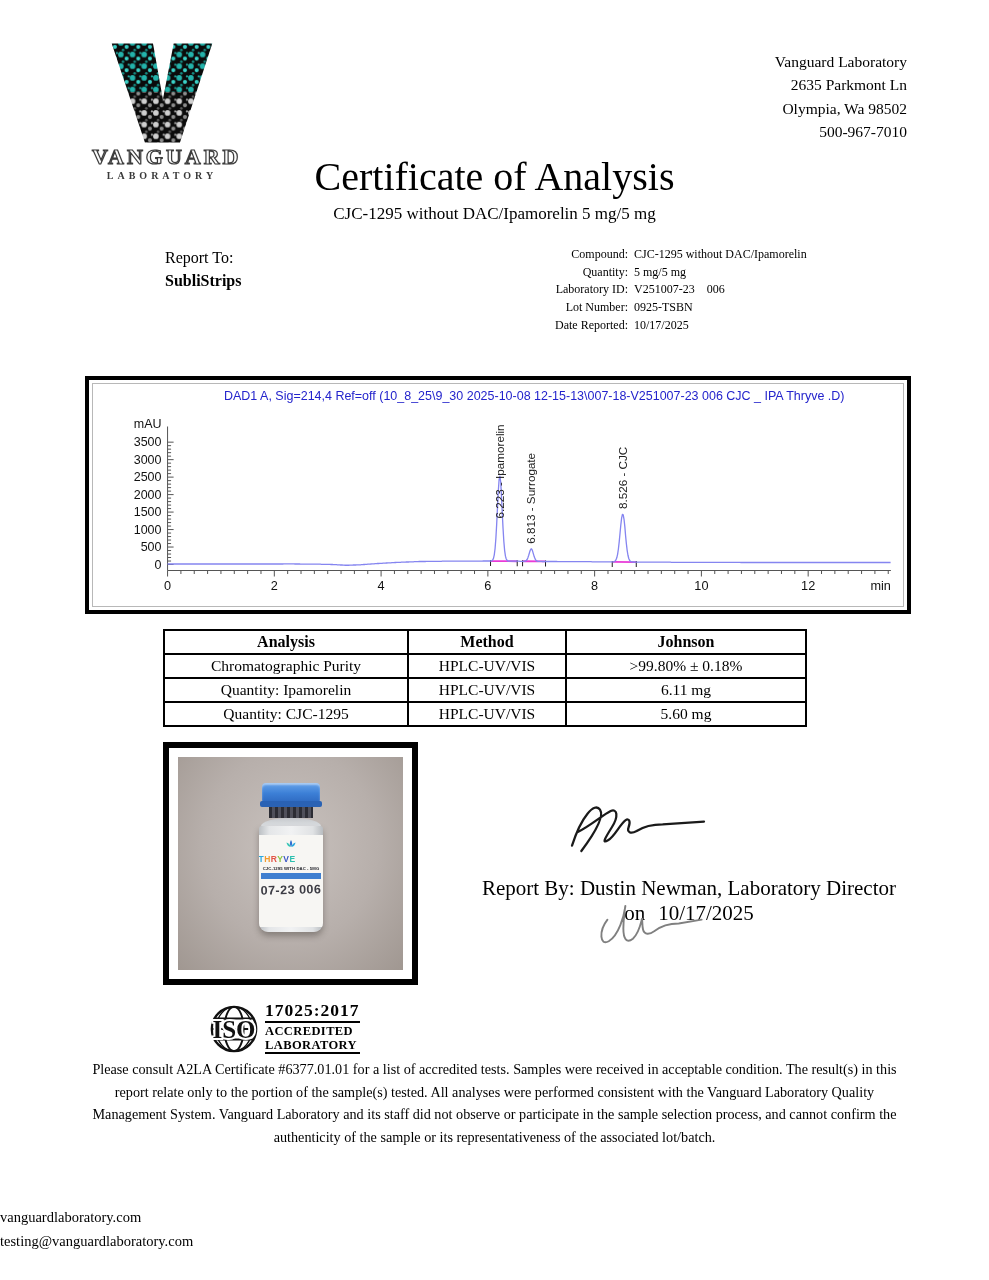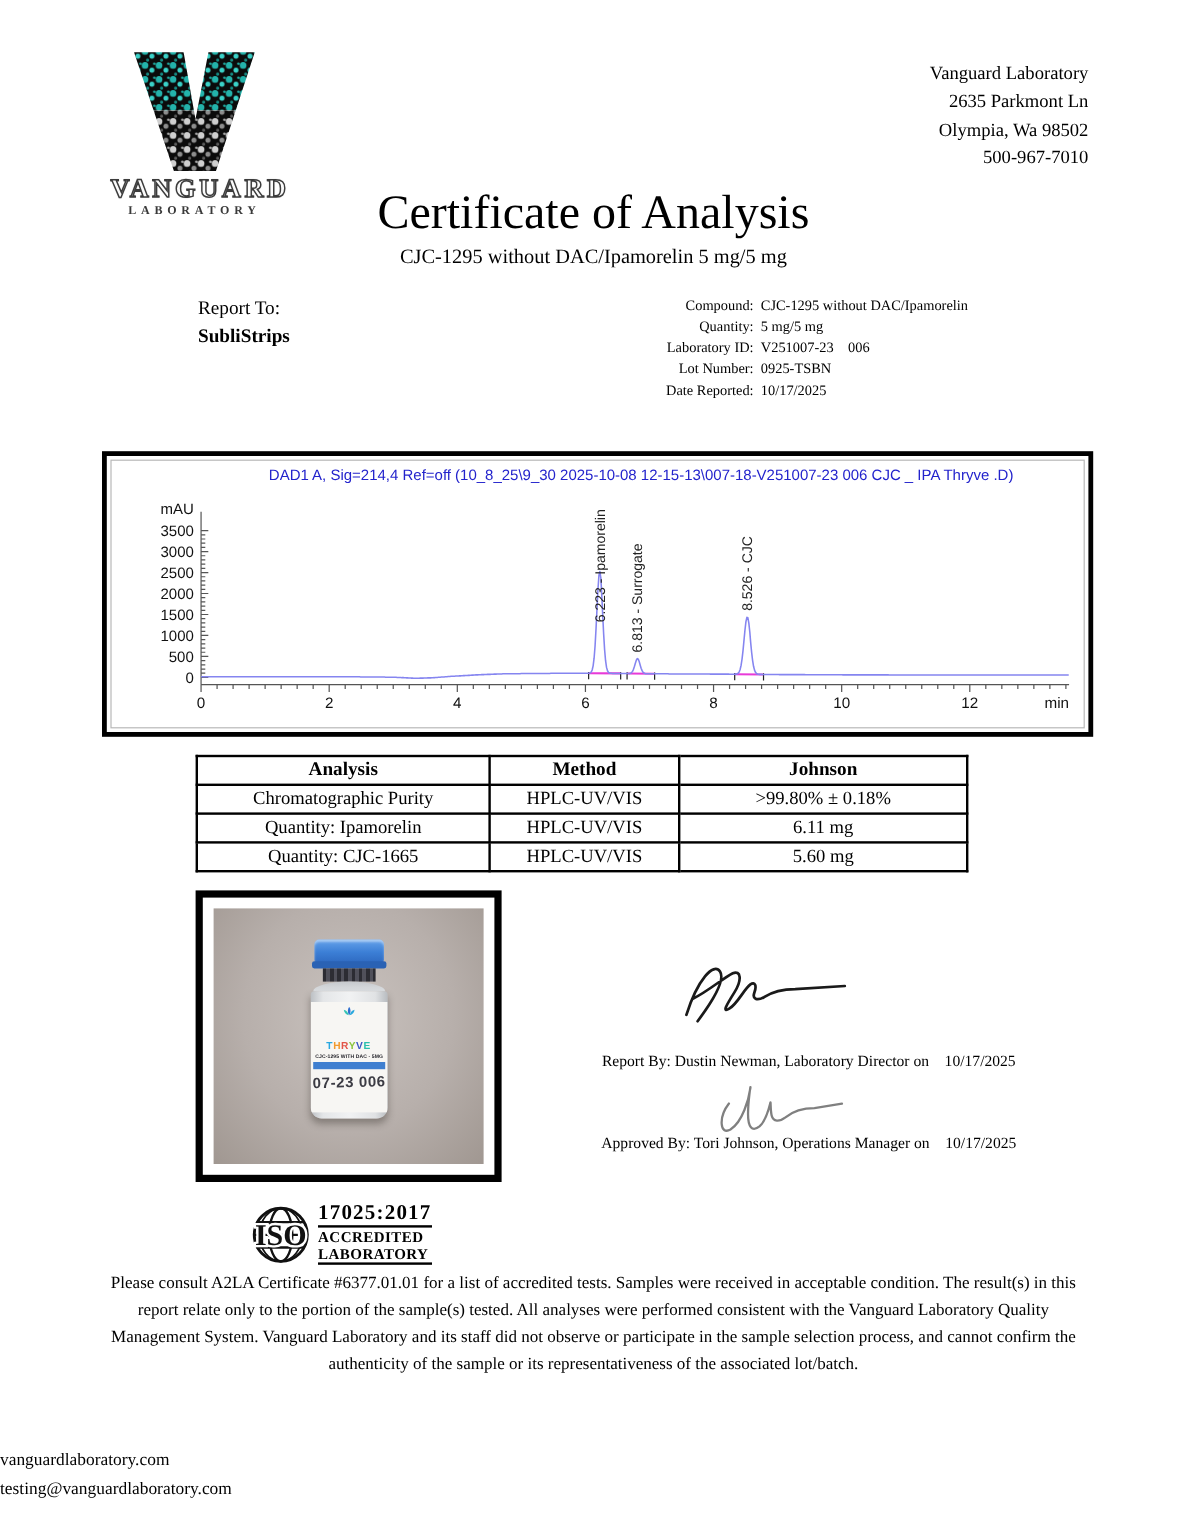--- a/index.html
+++ b/index.html
@@ -50,31 +50,31 @@
   .vial-cap-lip{width:62px;height:6px;margin:-1px auto 0;background:#2a62b4;border-radius:2px;}
   .vial-crimp{width:44px;height:11px;margin:0 auto;
               background:repeating-linear-gradient(90deg,#2c2c33 0 3px,#50505a 3px 6px);}
   .vial-shoulder{width:60px;height:8px;margin:0 auto;border-radius:50% 50% 0 0/100% 100% 0 0;
                  background:linear-gradient(180deg,#c6c9cd,#dcdfe2);}
   .vial-body{position:relative;width:64px;height:106px;margin:0 auto;border-radius:3px 3px 9px 9px;overflow:hidden;
              background:linear-gradient(90deg,#bcc0c4 0%,#e4e6e8 16%,#f1f2f3 50%,#e0e2e4 84%,#b8bcc0 100%);
              box-shadow:0 4px 6px rgba(40,35,30,.35);}
   .vial-label{position:absolute;top:9px;left:0;right:0;bottom:5px;background:#f7f6f3;
               font-family:"Liberation Sans", sans-serif;}
-  .brand{font-size:8.5px;font-weight:bold;letter-spacing:.5px;text-align:center;line-height:1;margin-top:13px;}
+  .brand{font-size:8.5px;font-weight:bold;letter-spacing:.5px;text-align:left;line-height:1;margin-top:1px;}
   .label-line{font-size:4.6px;font-weight:bold;color:#1d1d24;text-align:center;margin-top:2px;
               letter-spacing:.1px;white-space:nowrap;transform:scale(.92);}
   .label-strip{height:6px;background:#3f7fd0;margin:2px 2px 0 2px;}
   .label-lot{text-align:center;font-size:12.5px;font-weight:bold;color:#3c3c44;letter-spacing:.5px;
              margin-top:4px;transform:rotate(-1.5deg);}
 
   
   .sig1{position:absolute;left:552px;top:790px;}
   .sig2{position:absolute;left:588px;top:898px;}
-  .sig-line{position:absolute;left:435px;width:478px;text-align:center;font-size:13px;}
+  .sig-line{position:absolute;left:450px;width:478px;text-align:center;font-size:21px;}
   .sig-line .sig-date{margin-left:13px;}
   .report-line{top:876px;}
   .approve-line{top:945px;}
 
   
   .iso{position:absolute;left:208px;top:1001px;display:flex;align-items:flex-end;}
   .iso-text{margin-left:5px;}
   .iso-l1{font-size:17.5px;font-weight:bold;letter-spacing:1px;border-bottom:2.5px solid #000;line-height:1.12;}
   .iso-l2{font-size:12.5px;font-weight:bold;letter-spacing:.4px;margin-top:2px;line-height:1.05;}
   .iso-l3{font-size:12.5px;font-weight:bold;letter-spacing:.4px;border-bottom:2.5px solid #000;line-height:1.15;}
@@ -299,21 +299,21 @@
           <td>Chromatographic Purity</td>
           <td>HPLC-UV/VIS</td>
           <td>&gt;99.80% ± 0.18%</td>
         </tr>
         <tr>
           <td>Quantity: Ipamorelin</td>
           <td>HPLC-UV/VIS</td>
           <td>6.11 mg</td>
         </tr>
         <tr>
-          <td>Quantity: CJC-1665</td>
+          <td>Quantity: CJC-1295</td>
           <td>HPLC-UV/VIS</td>
           <td>5.60 mg</td>
         </tr>
       </tbody>
   </table>
 
   <div class="vial-frame">
     <div class="photo">
       <div class="vial">
         <div class="vial-cap"></div>
@@ -346,23 +346,20 @@
   </div>
   <div class="sig-line report-line">
     <span>Report By: Dustin Newman, Laboratory Director on</span><span class="sig-date">10/17/2025</span>
   </div>
 
   <div class="sig2">
     <svg width="128" height="56" viewBox="0 0 200 88">
       <path d="M30,34 C16,52 18,76 32,68 C48,58 56,28 58,14 C59,6 55,30 55,48 C55,64 60,72 70,64 C78,57 82,42 84,34 C85,28 84,42 86,50 C88,58 96,58 104,52 C114,44 128,40 142,40 L178,34" fill="none" stroke="#808080" stroke-width="3" stroke-linecap="round"></path>
     </svg>
   </div>
-  <div class="sig-line approve-line">
-    <span>Approved By: Tori Johnson, Operations Manager on</span><span class="sig-date">10/17/2025</span>
-  </div>
 
   <div class="iso">
     <svg width="52" height="50" viewBox="0 0 108 104">
       <circle cx="54" cy="52" r="46" fill="none" stroke="#111" stroke-width="5"></circle>
       <ellipse cx="54" cy="52" rx="20" ry="46" fill="none" stroke="#111" stroke-width="4"></ellipse>
       <ellipse cx="54" cy="52" rx="37" ry="46" fill="none" stroke="#111" stroke-width="3"></ellipse>
       <line x1="12" y1="30" x2="96" y2="30" stroke="#111" stroke-width="4"></line>
       <line x1="8" y1="52" x2="100" y2="52" stroke="#111" stroke-width="4"></line>
       <line x1="12" y1="74" x2="96" y2="74" stroke="#111" stroke-width="4"></line>
       <text x="54" y="70" text-anchor="middle" font-family="Liberation Serif, serif" font-weight="bold" font-size="52" fill="#111" stroke="#fff" stroke-width="8" paint-order="stroke">ISO</text>

